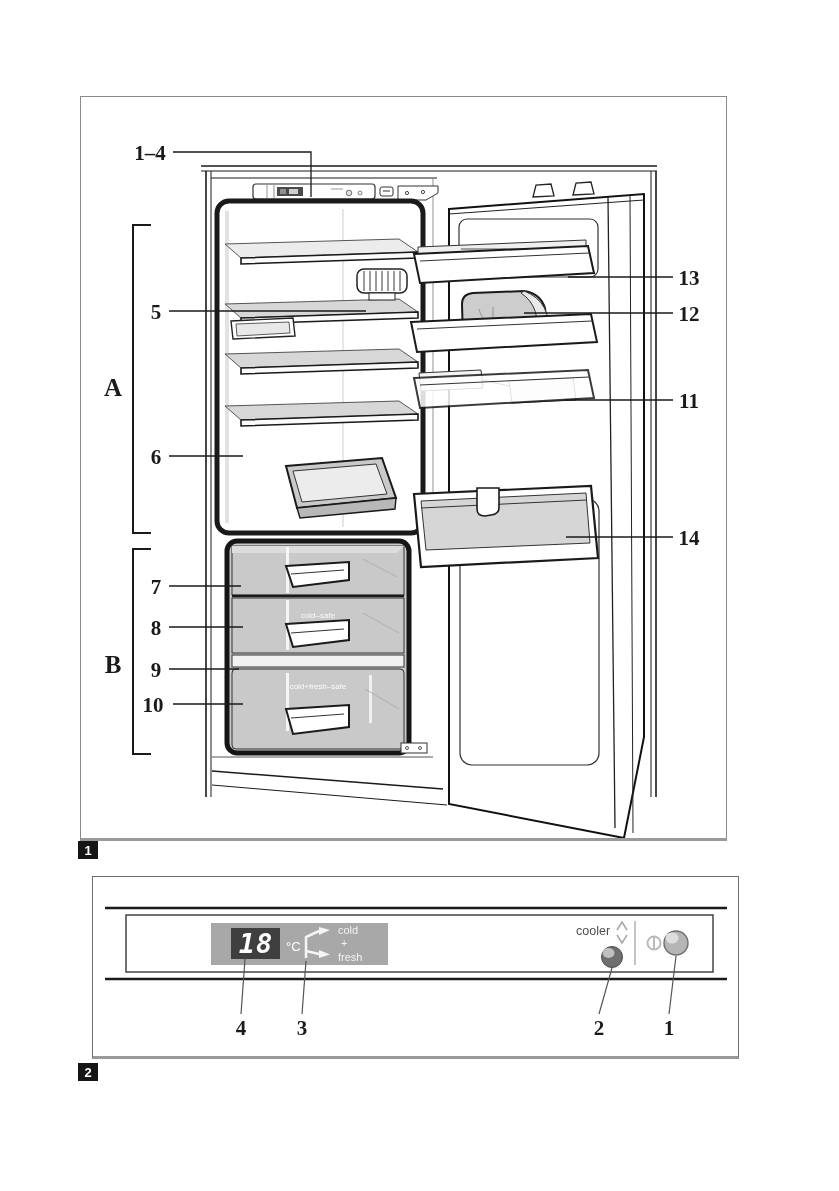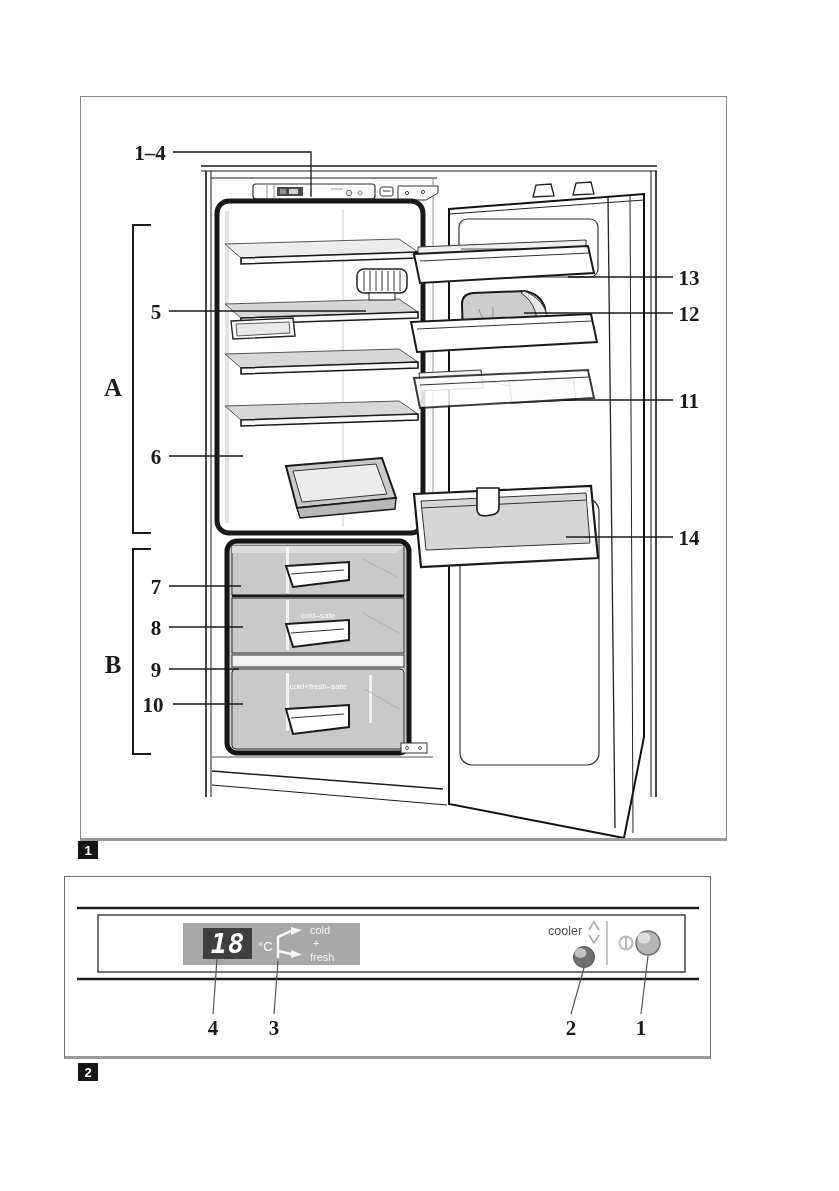--- a/index.html
+++ b/index.html
@@ -1,20 +1,20 @@
 <!DOCTYPE html>
 <html><head>
 <meta charset="utf-8">
 <style>
   html,body{margin:0;padding:0;background:#ffffff;}
   #page{position:relative;width:839px;height:1191px;background:#ffffff;overflow:hidden;
         font-family:"Liberation Serif",serif;}
   .figbox{position:absolute;background:#fff;border:1px solid #8a8a8a;border-bottom:3px solid #9a9a9a;}
   #fig1{left:80px;top:96px;width:645px;height:741px;}
-  #fig2{left:64px;top:876px;width:645px;height:179px;border:1px solid #6e6e6e;border-bottom:3px solid #9a9a9a;}
+  #fig2{left:92px;top:876px;width:645px;height:179px;border:1px solid #6e6e6e;border-bottom:3px solid #9a9a9a;}
   .marker{position:absolute;width:20px;height:18px;background:#151515;color:#fff;
           display:flex;align-items:center;justify-content:center;
           font-family:"Liberation Sans",sans-serif;font-weight:bold;font-size:13px;}
   #marker1{left:78px;top:841px;}
   #marker2{left:78px;top:1063px;}
   svg{display:block;width:100%;height:100%;}
   text{user-select:none;}
   .lbl{font-family:"Liberation Serif",serif;font-weight:bold;font-size:21px;fill:#1a1a1a;}
   .lblBig{font-family:"Liberation Serif",serif;font-weight:bold;font-size:25px;fill:#1a1a1a;}
   .panelTxt{font-family:"Liberation Sans",sans-serif;font-size:11px;fill:#f2f2f2;}

